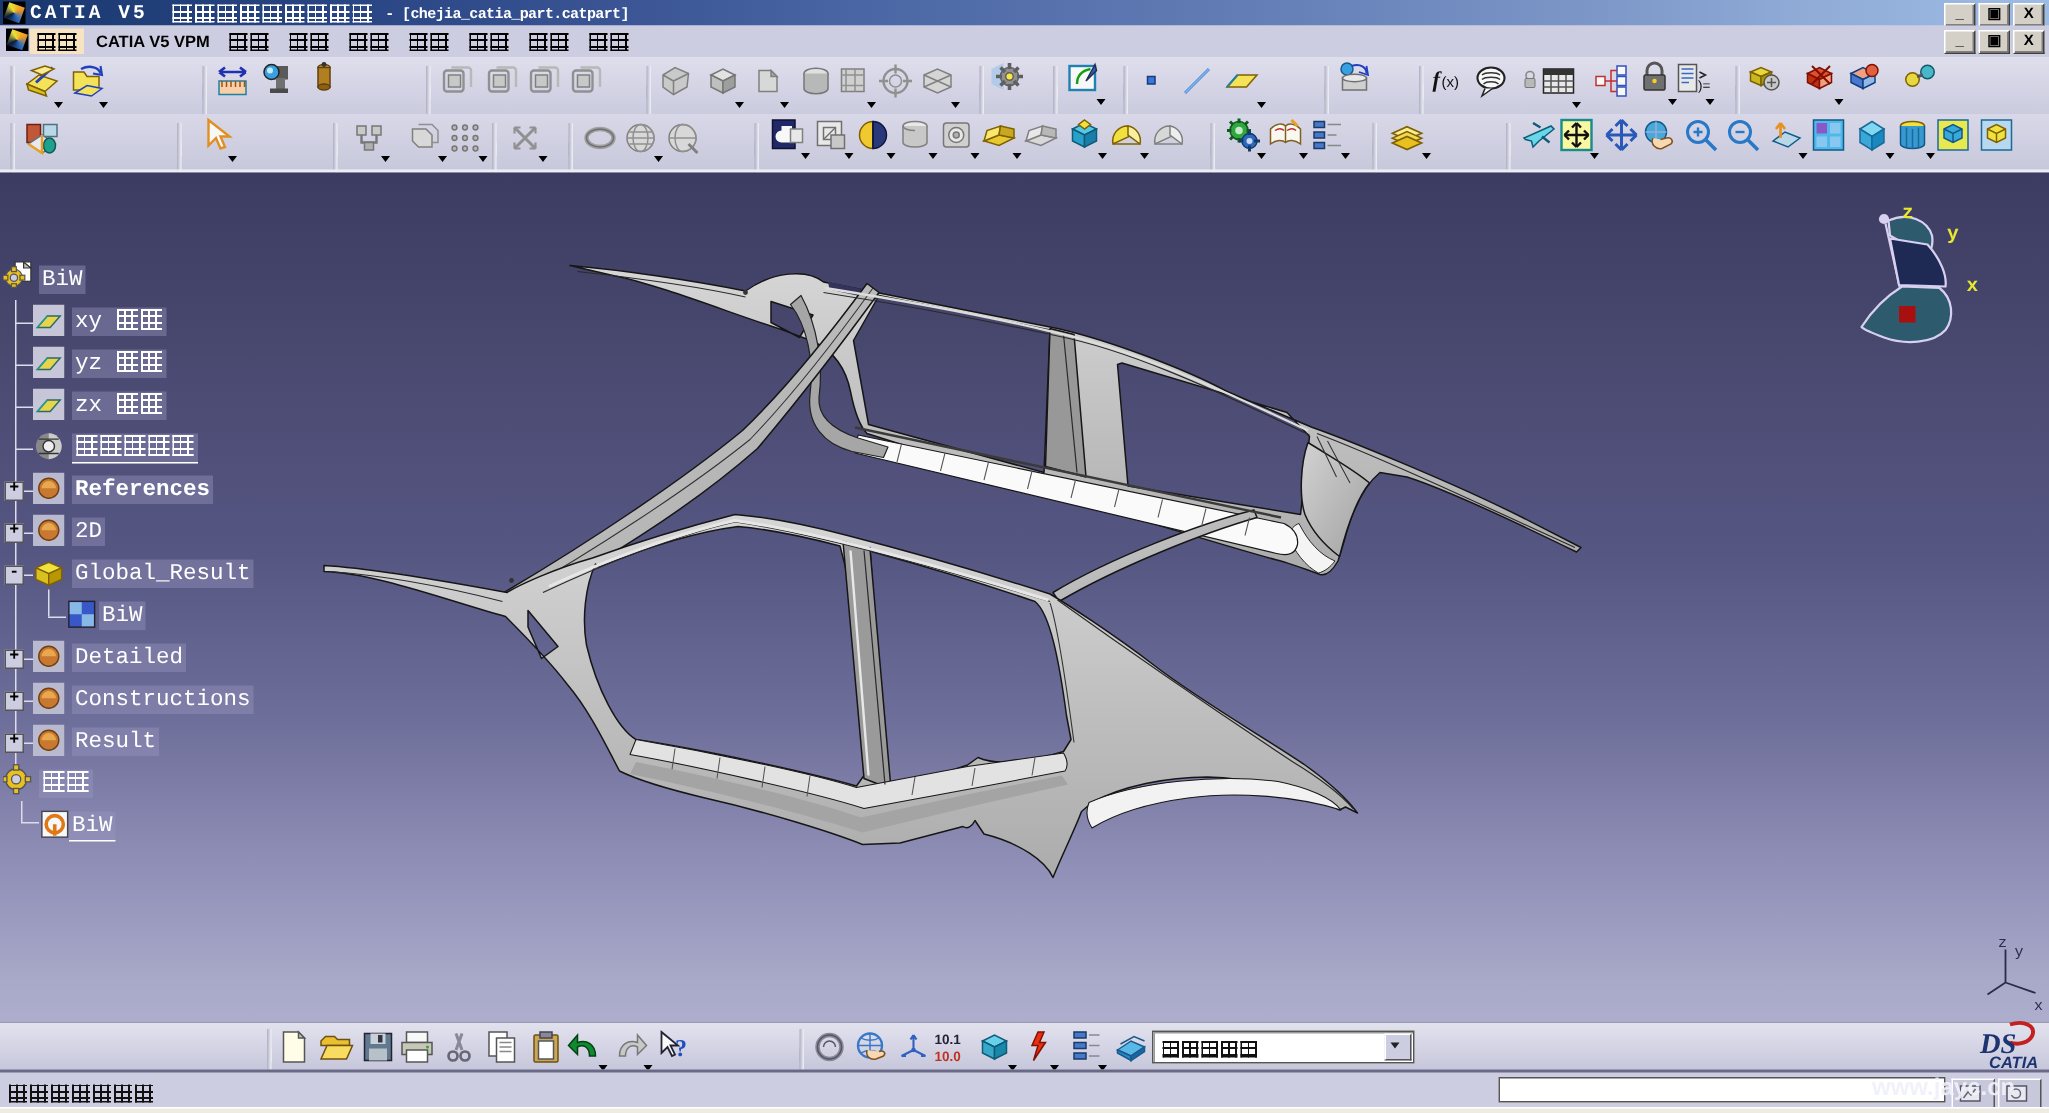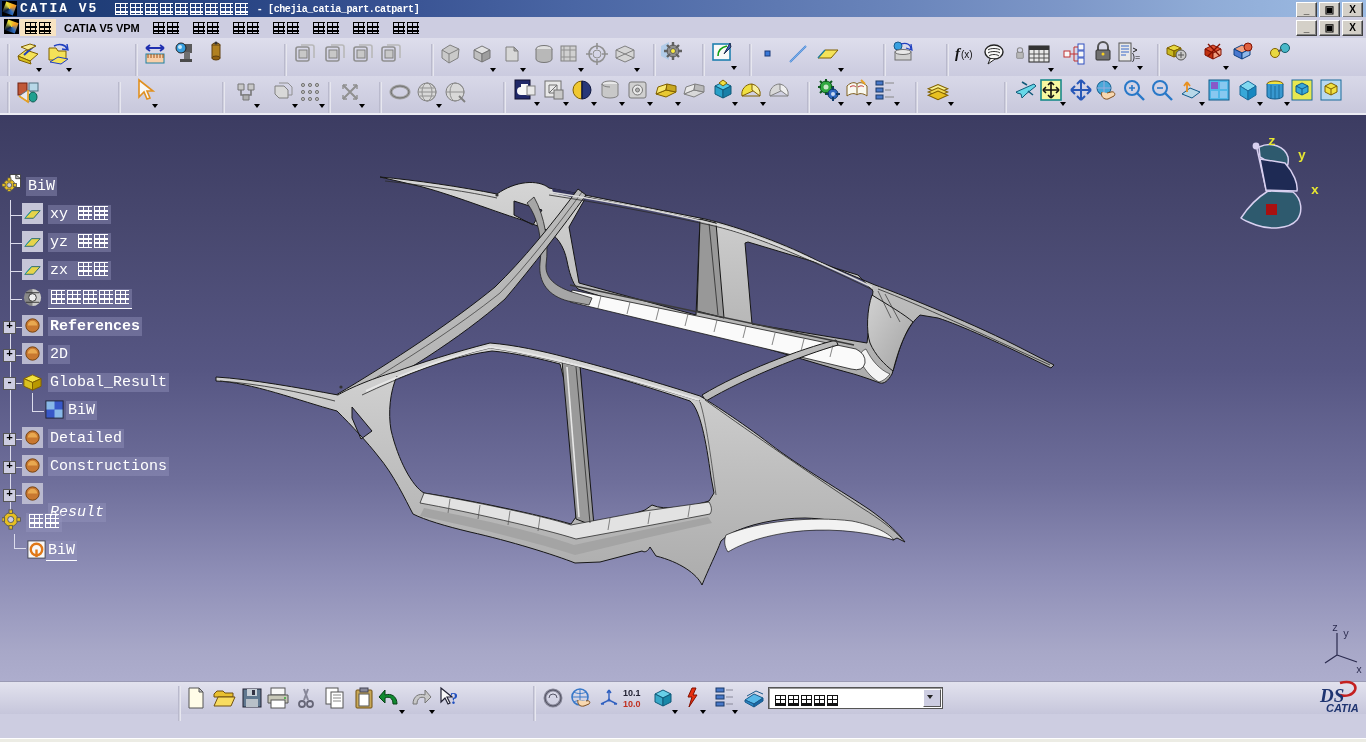--- a/index.html
+++ b/index.html
@@ -805,21 +805,21 @@
 <div class="trow" style="left:48px;top:90px;"><span class="tlabel">xy <span class="h"></span><span class="h"></span></span></div>
 <div class="trow" style="left:48px;top:118px;"><span class="tlabel">yz <span class="h"></span><span class="h"></span></span></div>
 <div class="trow" style="left:48px;top:146px;"><span class="tlabel">zx <span class="h"></span><span class="h"></span></span></div>
 <div class="trow" style="left:48px;top:174px;"><span class="tlabel" style="border-bottom:1px solid #fff;"><span class="h"></span><span class="h"></span><span class="h"></span><span class="h"></span><span class="h"></span></span></div>
 <div class="trow" style="left:48px;top:202px;font-weight:bold;"><span class="tlabel">References</span></div>
 <div class="trow" style="left:48px;top:230px;"><span class="tlabel">2D</span></div>
 <div class="trow" style="left:48px;top:258px;"><span class="tlabel">Global_Result</span></div>
 <div class="trow" style="left:66px;top:286px;"><span class="tlabel">BiW</span></div>
 <div class="trow" style="left:48px;top:314px;"><span class="tlabel">Detailed</span></div>
 <div class="trow" style="left:48px;top:342px;"><span class="tlabel">Constructions</span></div>
-<div class="trow" style="left:48px;top:388px;font-style:italic;"><span class="tlabel">Result</span></div>
+<div class="trow" style="left:48px;top:370px;"><span class="tlabel">Result</span></div>
 <div class="trow" style="left:26px;top:398px;"><span class="tlabel"><span class="h"></span><span class="h"></span></span></div>
 <div class="trow" style="left:46px;top:426px;"><span class="tlabel" style="border-bottom:1px solid #fff;">BiW</span></div>
 
 <div class="pm" style="left:3px;top:206px;">+</div>
 <div class="pm" style="left:3px;top:234px;">+</div>
 <div class="pm" style="left:3px;top:262px;">-</div>
 <div class="pm" style="left:3px;top:318px;">+</div>
 <div class="pm" style="left:3px;top:346px;">+</div>
 <div class="pm" style="left:3px;top:374px;">+</div>
 
@@ -1045,13 +1045,29 @@
       <span class="cjk" style="position:absolute;left:774px;top:9px;color:#111;"><span class="h" style="width:11px;height:11px;"></span><span class="h" style="width:11px;height:11px;"></span><span class="h" style="width:11px;height:11px;"></span><span class="h" style="width:11px;height:11px;"></span><span class="h" style="width:11px;height:11px;"></span></span>
       <span style="position:absolute;left:923px;top:7px;width:16px;height:16px;background:#CDCDE1;border:1px solid;border-color:#fff #555 #555 #fff;"></span>
       <span class="dd" style="left:927px;top:13px;border-top-color:#222;"></span>
       <svg style="position:absolute;left:1312px;top:-2px;" width="52" height="34" viewBox="0 0 52 34">
 <path d="M28,3 C38,0 45,4 43,10 C41,15 34,17 28,15" fill="none" stroke="#C42020" stroke-width="2.6"></path>
 <text x="8" y="22" font-family="Liberation Serif" font-style="italic" font-weight="bold" font-size="19" fill="#1E3470">DS</text>
 <text x="14" y="32" font-family="Liberation Sans" font-style="italic" font-weight="bold" font-size="11" fill="#1E3470">CATIA</text>
 </svg>
     </div>
 
+<div id="statusbar">
+ <div class="cjk" style="position:absolute;left:5px;top:5px;color:#111;"><span class="h"></span><span class="h"></span><span class="h"></span><span class="h"></span><span class="h"></span><span class="h"></span><span class="h"></span></div>
+ <input style="position: absolute; left: 999px; top: 3px; width: 292px; height: 13px; border: 1px solid rgb(85, 85, 85); background: rgb(255, 255, 255);">
+
+ <span style="position:absolute;left:1301px;top:4px;width:27px;height:19px;background:#C8C8DC;border:1px solid;border-color:#fff #555 #555 #fff;"></span>
+ <span style="position:absolute;left:1332px;top:4px;width:27px;height:19px;background:#C8C8DC;border:1px solid;border-color:#fff #555 #555 #fff;"></span>
+ <svg style="position:absolute;left:1305px;top:7px;" width="18" height="14">
+        <rect x="2" y="2" width="13" height="10" fill="#E8E8F0" stroke="#556"></rect>
+        <path d="M4,10 l3,-4 2,2 3,-4" stroke="#667" fill="none"></path>
+      </svg>
+ <svg style="position:absolute;left:1336px;top:7px;" width="18" height="14">
+        <rect x="2" y="2" width="13" height="10" fill="#E8E8F0" stroke="#556"></rect>
+        <circle cx="8" cy="7" r="3" fill="none" stroke="#667"></circle>
+      </svg>
+ <div style="position:absolute;left:1248px;top:2px;width:118px;height:22px;color:rgba(240,240,248,.92);font:bold 16px 'Liberation Sans';letter-spacing:0px;">www.jayc.cn</div>
+</div>
 <div id="bstrip"></div>
 </div>
 </body></html>

